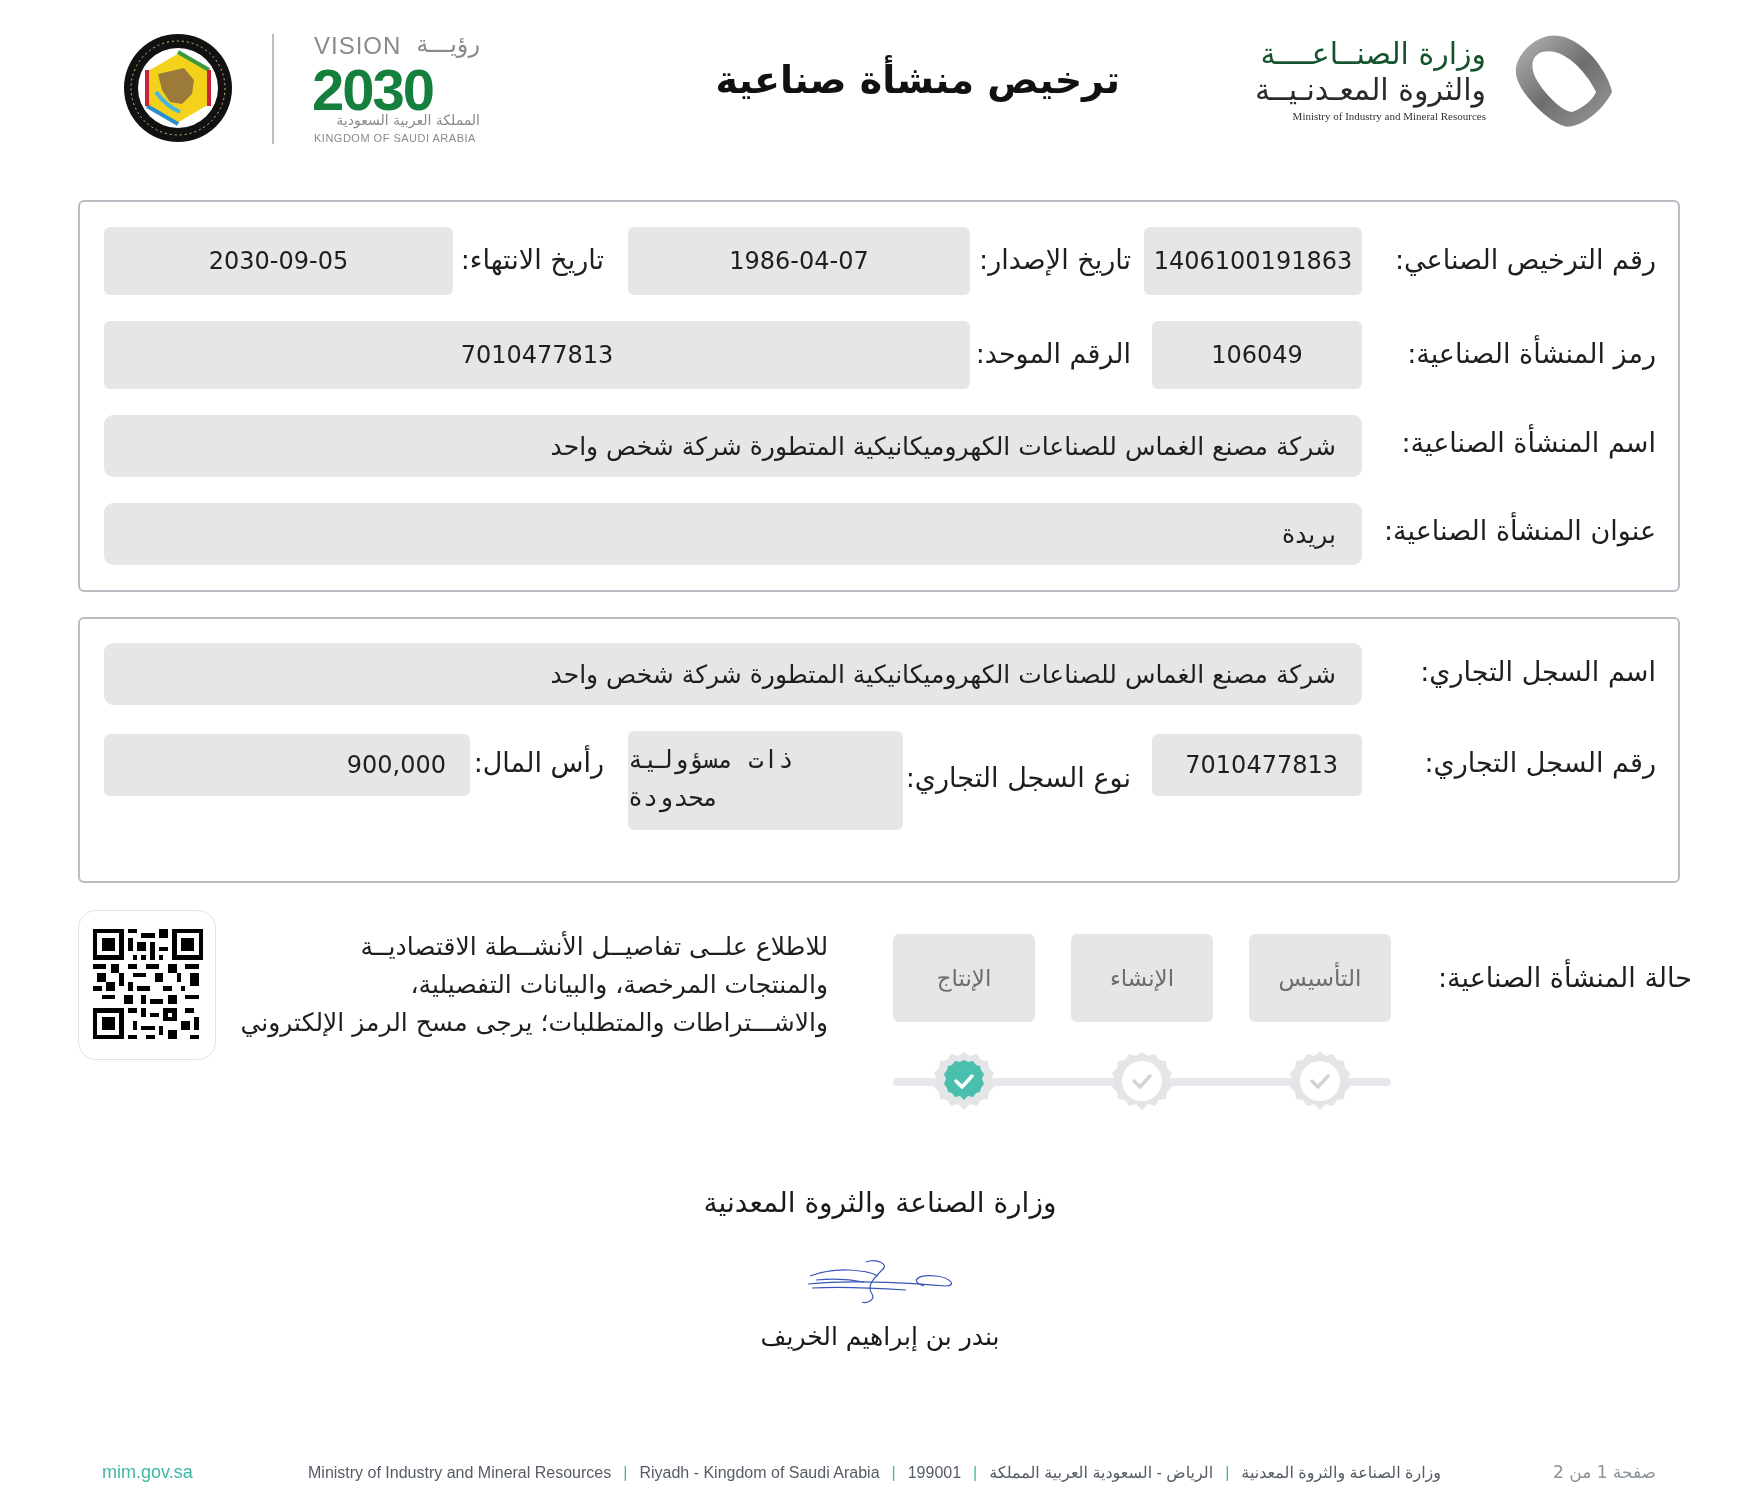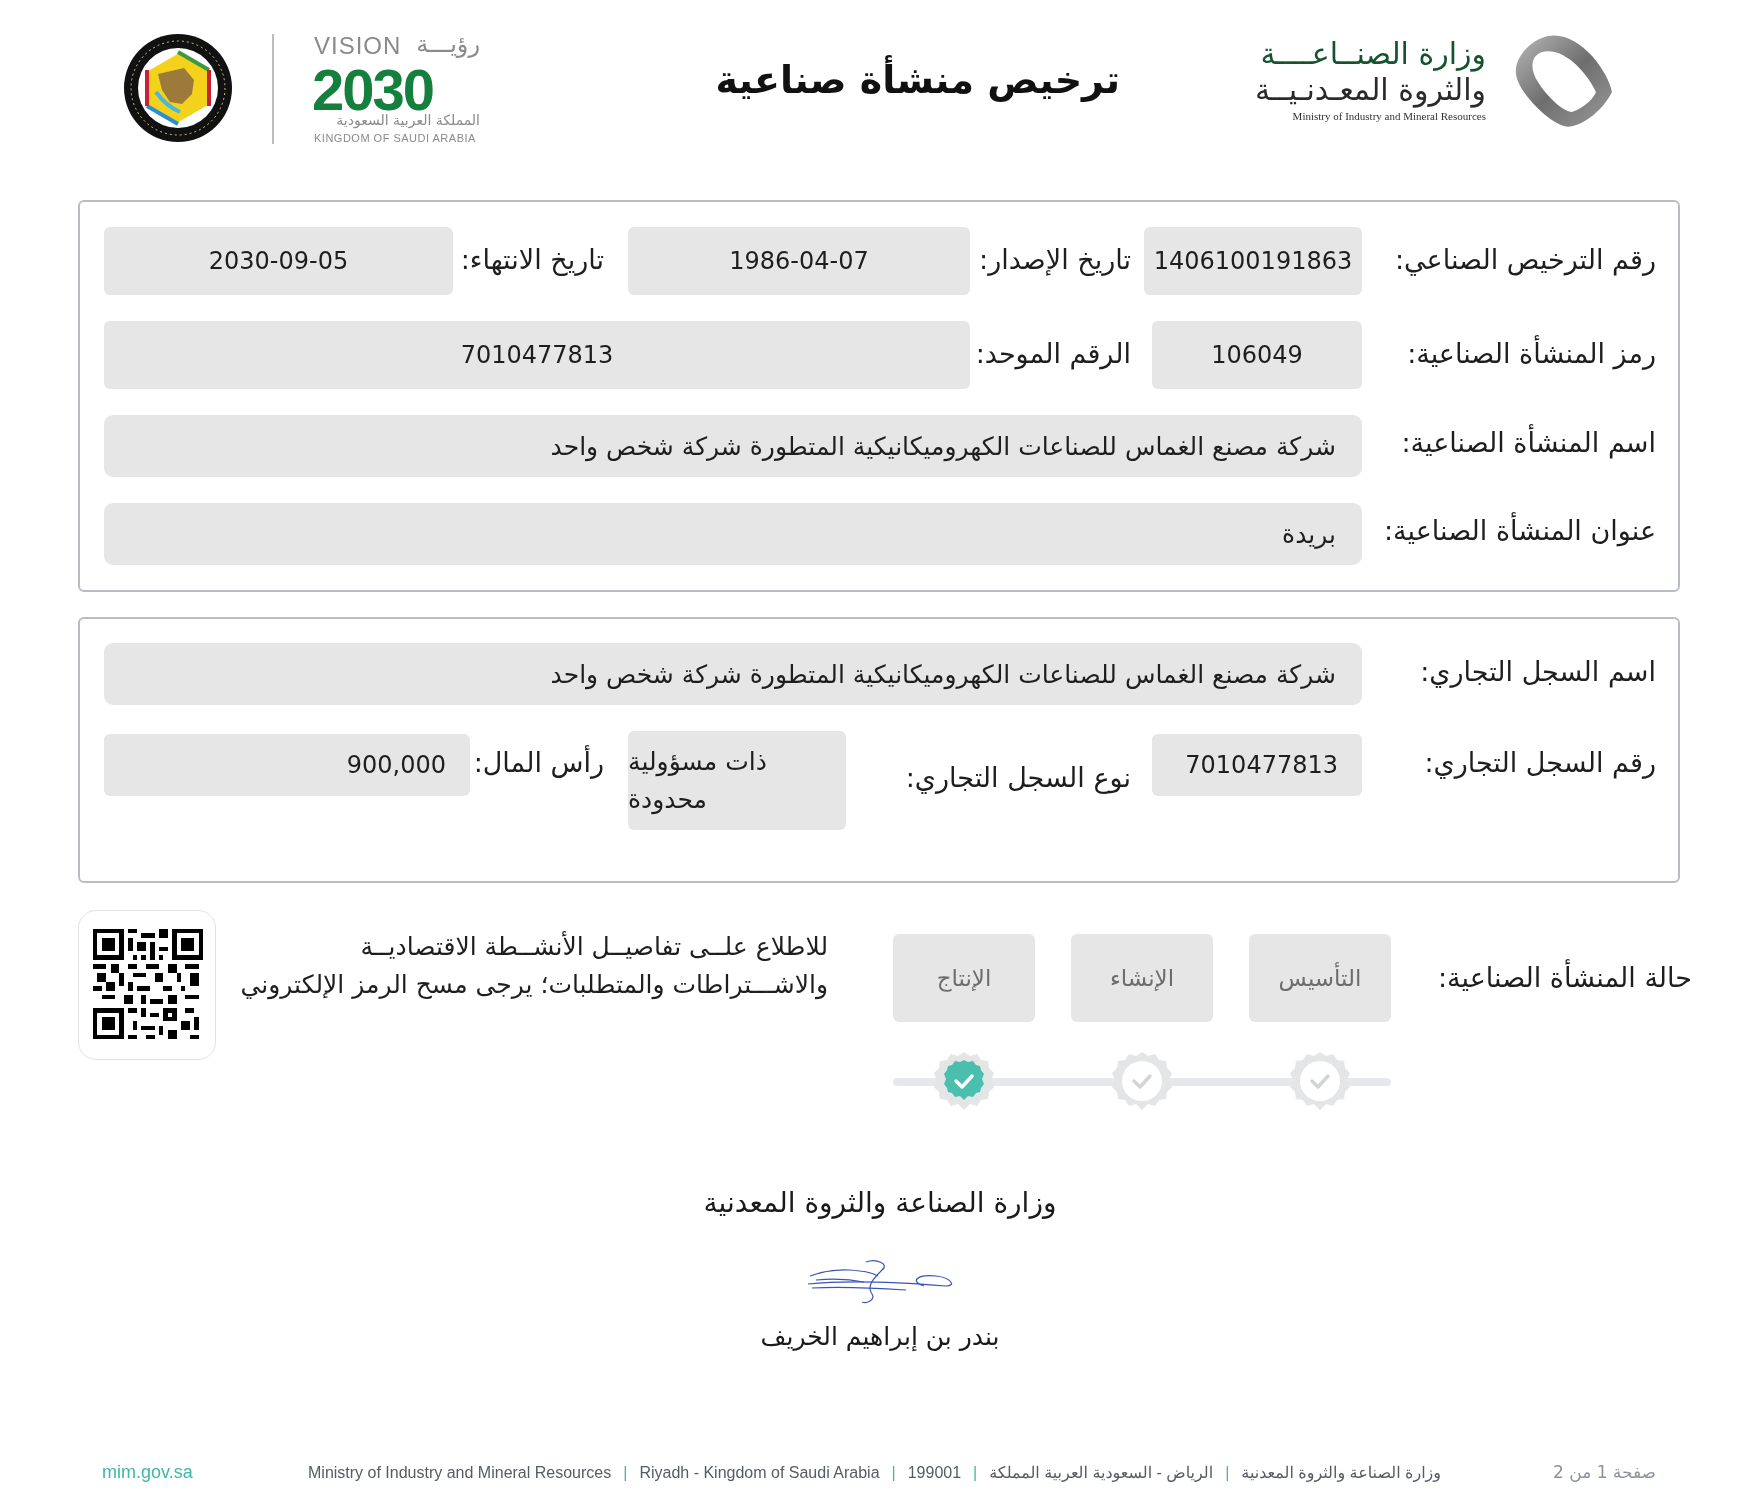--- a/index.html
+++ b/index.html
@@ -145,21 +145,21 @@
 
 <div class="panel panel2"></div>
 
 <div class="label" style="right:98px; top:656px;">اسم السجل التجاري:</div>
 <div class="field rtl" style="left:104px; top:643px; width:1258px; height:62px;">شركة مصنع الغماس للصناعات الكهروميكانيكية المتطورة شركة شخص واحد</div>
 
 <div class="label" style="right:98px; top:747px;">رقم السجل التجاري:</div>
 <div class="field num-right" style="left:1152px; top:734px; width:210px; height:62px;">7010477813</div>
 
 <div class="label" style="right:623px; top:762px;">نوع السجل التجاري:</div>
-<div class="field multi" style="left:628px; top:731px; width:218px; height:99px;">
+<div class="field multi" style="left:628px; top:731px; width:275px; height:99px;font-family:Liberation Mono, monospace;">
   <span>ذات مسؤولية</span>
   <span>محدودة</span>
 </div>
 
 <div class="label" style="right:1150px; top:747px;">رأس المال:</div>
 <div class="field num-right" style="left:104px; top:734px; width:366px; height:62px;">900,000</div>
 
 <div class="status-label">حالة المنشأة الصناعية:</div>
 
 <div class="stage" style="left:1249px;">التأسيس</div>
@@ -185,20 +185,21 @@
 <div class="badge" style="left:932px;">
   <svg width="64" height="64" viewBox="0 0 64 64">
     <polygon points="32,2 38,6 45,4 49,10 56,11 57,18 62,23 59,30 62,37 57,42 56,49 49,50 45,56 38,54 32,60 26,54 19,56 15,50 8,49 7,42 2,37 5,30 2,23 7,18 8,11 15,10 19,4 26,6" fill="#e4e5e6"></polygon>
     <polygon points="32,10 36,12 41,11 44,15 48,16 49,20 52,24 50,29 52,34 49,38 48,42 44,43 41,47 36,46 32,50 28,46 23,47 20,43 16,42 15,38 12,34 14,29 12,24 15,20 16,16 20,15 23,11 28,12" fill="#4bbfae"></polygon>
     <polyline points="24,31 30,37 40,26" fill="none" stroke="#ffffff" stroke-width="3.5" stroke-linecap="round" stroke-linejoin="round"></polyline>
   </svg>
 </div>
 
 <div class="qr-text">
   <div>للاطلاع علــى تفاصيــل الأنشــطة الاقتصاديــة</div>
+  <div>والمنتجات المرخصة، والبيانات التفصيلية،</div>
   <div>والاشـــتراطات والمتطلبات؛ يرجى مسح الرمز الإلكتروني</div>
 </div>
 
 <div class="abs qr-box">
   <svg class="qr" viewBox="0 0 25 25" shape-rendering="crispEdges">
     <rect width="25" height="25" fill="#fff"></rect>
     <g fill="#000">
 
       <rect x="0" y="0" width="7" height="7"></rect>
         <rect x="1" y="1" width="5" height="5" fill="#fff"></rect>

